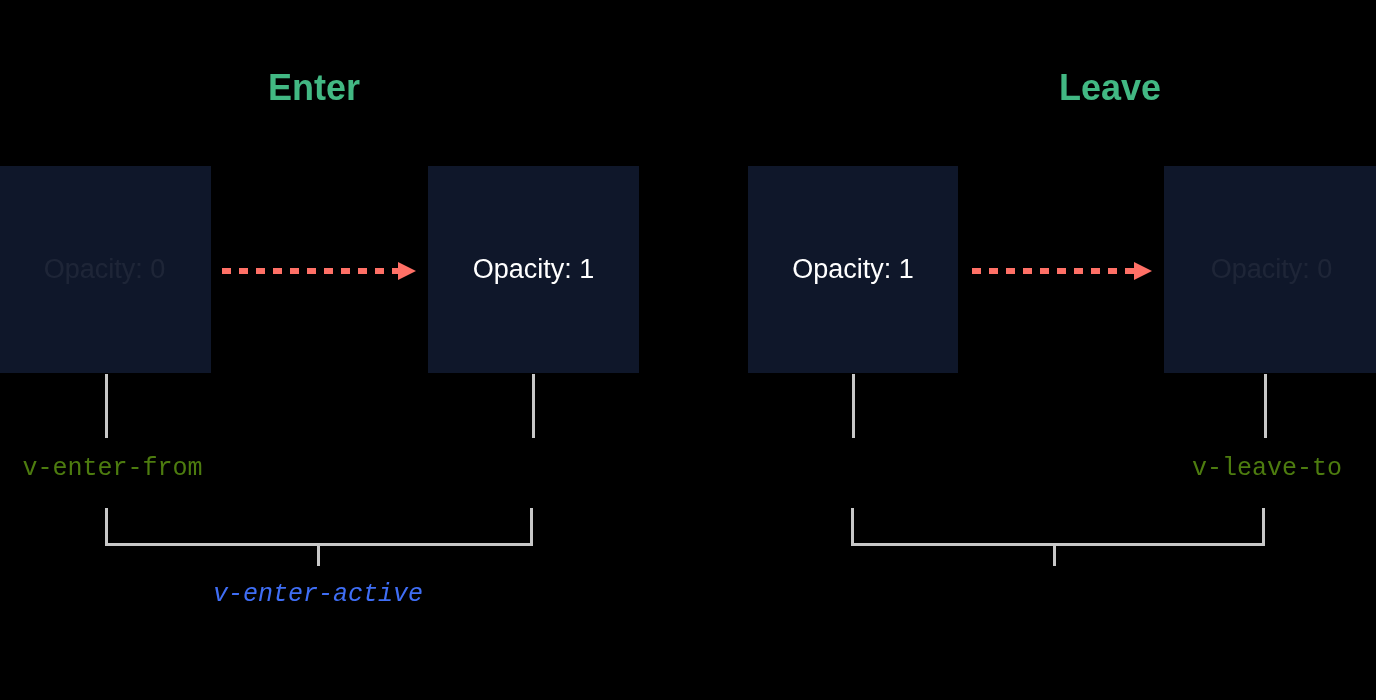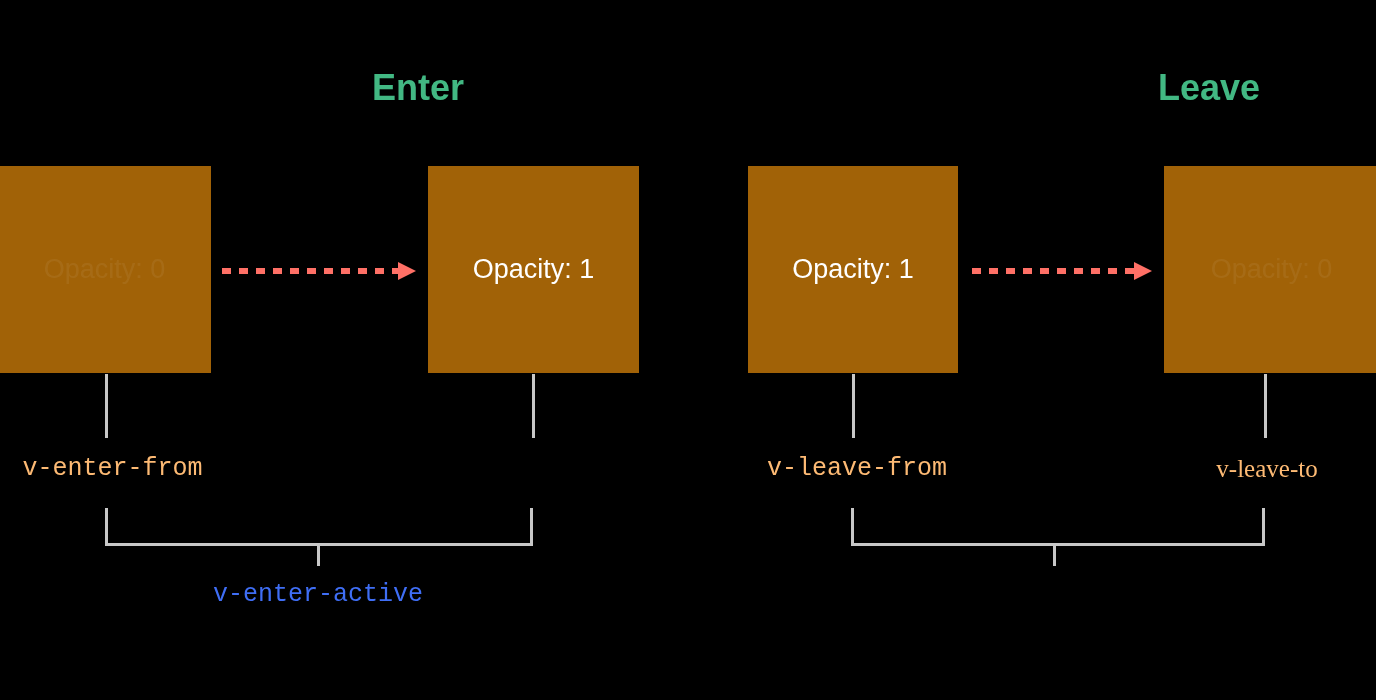--- a/index.html
+++ b/index.html
@@ -21,31 +21,31 @@
 
   
   .section-title {
     position: absolute;
     font-family: "Liberation Sans", sans-serif;
     font-weight: bold;
     font-size: 36px;
     line-height: 36px;
     color: #42b883;
     white-space: nowrap;
-    text-align: right;
+    text-align: center;
   }
   #title-enter { left: 164px; top: 70px; width: 300px; }
   #title-leave { left: 960px; top: 70px; width: 300px; }
 
   
   .state-box {
     position: absolute;
     top: 166px;
     height: 207px;
-    background: #a16207;
+    background: #0f172a;
     display: flex;
     align-items: center;
     justify-content: center;
   }
   .state-box .box-label {
     font-family: "Liberation Sans", sans-serif;
     font-size: 27px;
     line-height: 27px;
     color: #ffffff;
     white-space: nowrap;
@@ -98,37 +98,38 @@
   #stem-enter-to   { left: 532px;  top: 374px; height: 64px; }
   #stem-leave-from { left: 852px;  top: 374px; height: 64px; }
   #stem-leave-to   { left: 1264px; top: 374px; height: 64px; }
 
   
   .class-label {
     position: absolute;
     font-family: "Liberation Mono", "DejaVu Sans Mono", monospace;
     font-size: 25px;
     line-height: 25px;
-    color: #fdba74;
+    color: #4d7c0f;
     white-space: nowrap;
     text-align: center;
   }
   #label-enter-from { left: 5px;    top: 456px; width: 215px; }
   #label-enter-to   { left: 432px;  top: 456px; width: 205px; }
   #label-leave-from { left: 752px;  top: 456px; width: 210px; }
-  #label-leave-to   { left: 1162px; top: 456px; width: 210px; font-family: Liberation Serif, serif; }
+  #label-leave-to   { left: 1162px; top: 456px; width: 210px; }
 
   .active-label {
     position: absolute;
     font-family: "Liberation Mono", "DejaVu Sans Mono", monospace;
     font-size: 25px;
     line-height: 25px;
     color: #3f6ef5;
     white-space: nowrap;
     text-align: center;
+    font-style: italic;
   }
   #label-enter-active { left: 168px; top: 582px; width: 300px; }
   #label-leave-active { left: 902px; top: 582px; width: 300px; }
 
   
   .bracket {
     position: absolute;
     height: 38px;
   }
   .bracket .bar {
@@ -193,21 +194,20 @@
   <div id="box-leave-to" class="state-box faded">
     <span class="box-label">Opacity: 0</span>
   </div>
 
   <div id="stem-enter-from" class="stem"></div>
   <div id="stem-enter-to" class="stem"></div>
   <div id="stem-leave-from" class="stem"></div>
   <div id="stem-leave-to" class="stem"></div>
 
   <div id="label-enter-from" class="class-label">v-enter-from</div>
-  <div id="label-leave-from" class="class-label">v-leave-from</div>
   <div id="label-leave-to" class="class-label">v-leave-to</div>
 
   <div id="bracket-enter" class="bracket">
     <div class="tick left"></div>
     <div class="tick right"></div>
     <div class="bar"></div>
     <div class="drop"></div>
   </div>
   <div id="bracket-leave" class="bracket">
     <div class="tick left"></div>

